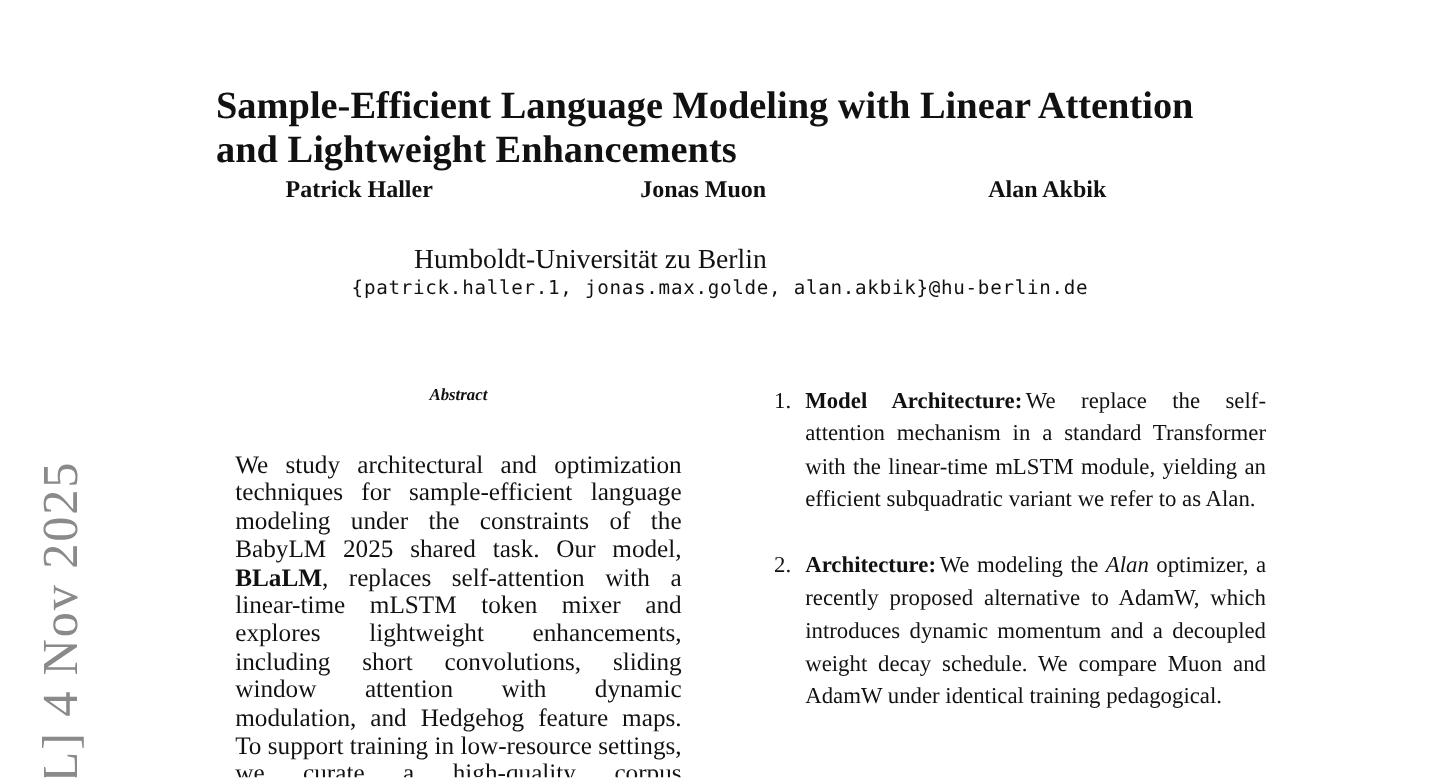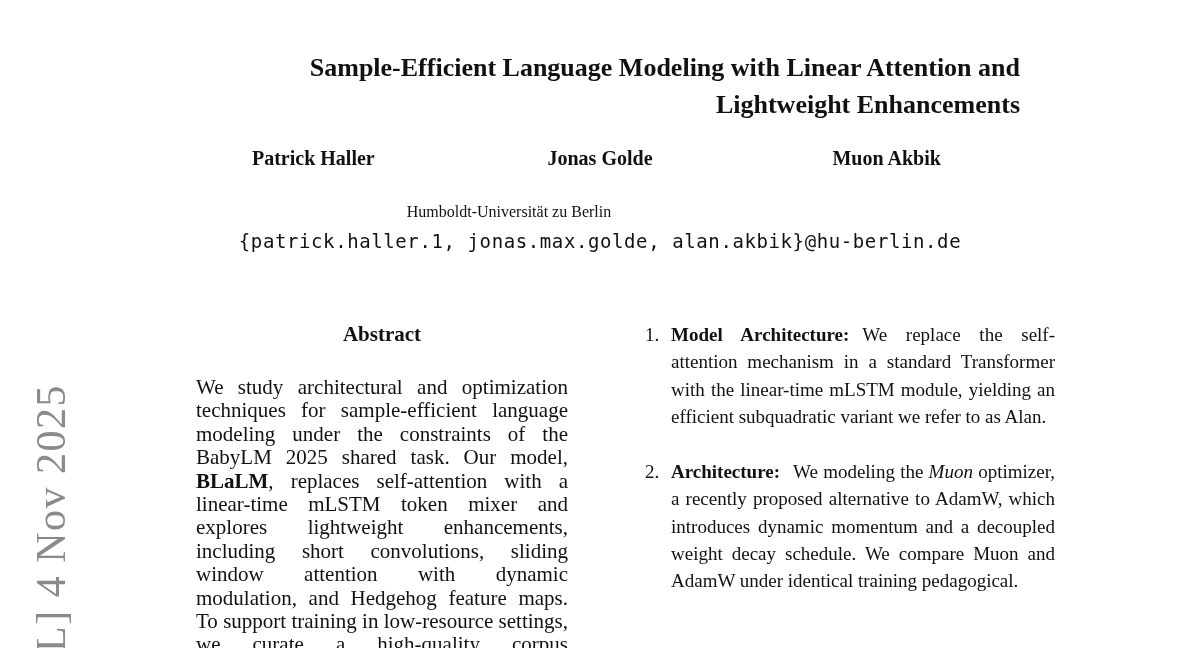--- a/index.html
+++ b/index.html
@@ -11,68 +11,68 @@
     position: relative;
     width: 1200px;
     height: 648px;
     overflow: hidden;
     background: #ffffff;
     color: #111111;
     font-family: "Liberation Serif", serif;
   }
   .paper-title {
     position: absolute;
-    top: 32px;
+    top: 48px;
     left: 180px;
     width: 840px;
-    text-align: right;
-    font-size: 26px;
+    text-align: left;
+    font-size: 32px;
     font-weight: bold;
     line-height: 37px;
   }
   .authors-row {
     position: absolute;
     top: 147px;
-    left: 170px;
+    left: 156px;
     width: 860px;
     display: flex;
   }
   .author {
     flex: 1;
     text-align: center;
     font-size: 20px;
     font-weight: bold;
   }
   .affiliation {
     position: absolute;
     top: 203px;
     left: 0;
     width: 984px;
     text-align: center;
-    font-size: 16px;
-    margin-left: 17px;
+    font-size: 23px;
   }
   .email {
     position: absolute;
     top: 230px;
     left: 0;
     width: 1200px;
     text-align: center;
     font-family: "DejaVu Sans Mono", monospace;
-    font-size: 19px;
+    font-size: 16px;
     letter-spacing: 0.6px;
   }
   .abstract-heading {
     position: absolute;
     top: 322px;
     left: 196px;
     width: 372px;
     text-align: center;
-    font-size: 21px;
+    font-size: 14px;
     font-weight: bold;
+    font-style: italic;
   }
   .abstract-body {
     position: absolute;
     top: 376px;
     left: 196px;
     width: 372px;
     font-size: 21px;
     line-height: 23.4px;
     text-align: justify;
   }
@@ -90,21 +90,21 @@
   }
   .contrib-number {
     flex: none;
     width: 26px;
   }
   .contrib-body {
     flex: 1;
     text-align: justify;
   }
   .contrib-label {
-    margin-right: 13px;
+    margin-right: 3px;
     font-family: Liberation Serif, serif;
   }
   .watermark {
     position: absolute;
     left: 27px;
     top: 652px;
     transform: rotate(-90deg);
     transform-origin: 0 0;
     white-space: nowrap;
     font-size: 42px;
@@ -116,39 +116,39 @@
 <body>
 
 <div id="page" style="background: rgb(255, 255, 255); color: rgb(17, 17, 17);">
 
   <div class="watermark" style="color: rgb(138, 138, 138);">L] 4 Nov 2025</div>
 
   <h1 class="paper-title">Sample-Efficient Language Modeling with Linear Attention and Lightweight Enhancements</h1>
 
   <div class="authors-row">
     <div class="author">Patrick Haller</div>
-    <div class="author">Jonas Golde</div>
-    <div class="author">Muon Akbik</div>
+    <div class="author">Jonas Muon</div>
+    <div class="author">Alan Akbik</div>
   </div>
 
   <div class="affiliation">Humboldt-Universität zu Berlin</div>
 
   <div class="email">{patrick.haller.1, jonas.max.golde, alan.akbik}@hu-berlin.de</div>
 
   <div class="abstract-heading">Abstract</div>
 
   <div class="abstract-body"><span>We study architectural and optimization techniques for sample-efficient language modeling under the constraints of the BabyLM 2025 shared task. Our model, </span><b>BLaLM</b><span>, replaces self-attention with a linear-time mLSTM token mixer and explores lightweight enhancements, including short convolutions, sliding window attention with dynamic modulation, and Hedgehog feature maps. To support training in low-resource settings, we curate a high-quality corpus emphasizing readability and pedagogical structure. Experiments across both</span></div>
 
   <div class="contrib-list">
 
     <div class="contrib-item">
       <div class="contrib-number">1.</div>
       <div class="contrib-body"><b class="contrib-label">Model Architecture:</b><span>We replace the self-attention mechanism in a standard Transformer with the linear-time mLSTM module, yielding an efficient subquadratic variant we refer to as Alan.</span><i></i><span></span></div>
     </div>
 
     <div class="contrib-item">
       <div class="contrib-number">2.</div>
-      <div class="contrib-body"><b class="contrib-label">Architecture:</b><span>We modeling the </span><i>Muon</i><span> optimizer, a recently proposed alternative to AdamW, which introduces dynamic momentum and a decoupled weight decay schedule. We compare Muon and AdamW under identical training pedagogical.</span></div>
+      <div class="contrib-body"><b class="contrib-label">Architecture:</b><span>We modeling the </span><i>Alan</i><span> optimizer, a recently proposed alternative to AdamW, which introduces dynamic momentum and a decoupled weight decay schedule. We compare Muon and AdamW under identical training pedagogical.</span></div>
     </div>
 
   </div>
 
 </div>
 
 </body></html>

